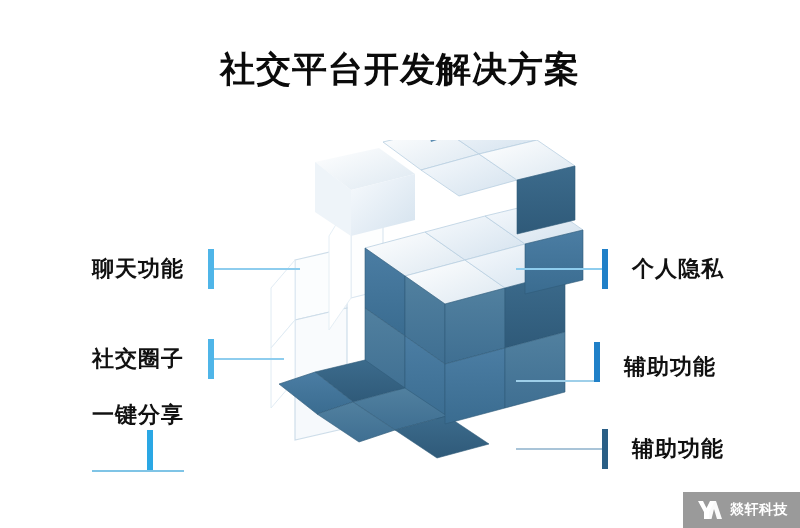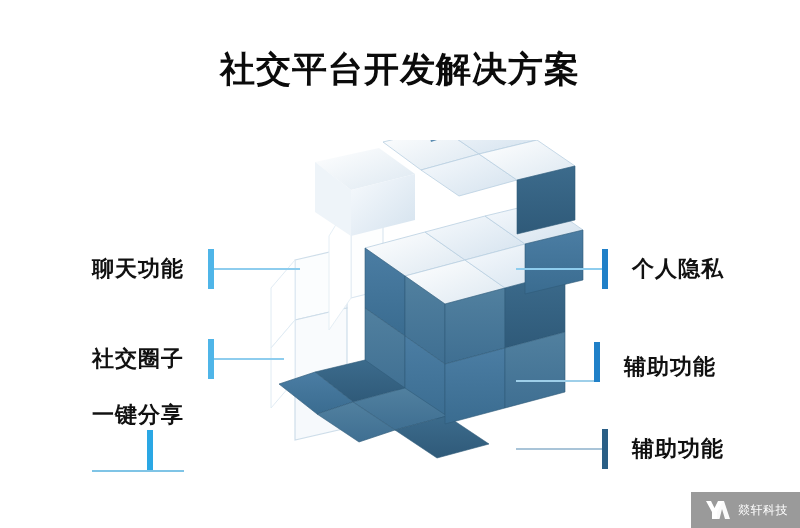--- a/index.html
+++ b/index.html
@@ -99,22 +99,22 @@
     display: flex;
     align-items: center;
     gap: 7px;
   }
   .wm-mark {
     width: 26px;
     height: 22px;
     flex: 0 0 auto;
   }
   .wm-text {
-    font-size: 12px;
-    font-weight: normal;
+    font-size: 14px;
+    font-weight: bold;
     color: #ffffff;
     letter-spacing: 0.5px;
     white-space: nowrap;
   }
 </style>
 </head>
 <body>
 
 <div class="slide" style="background: rgb(255, 255, 255);">
 

